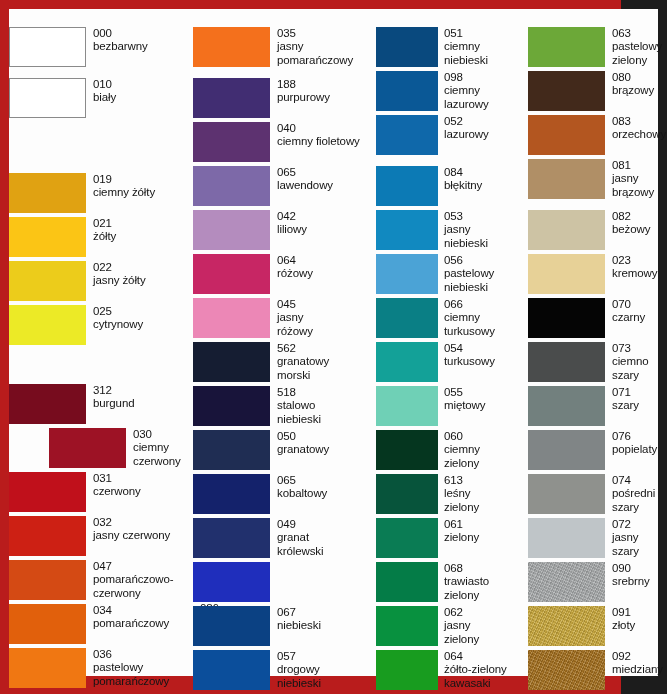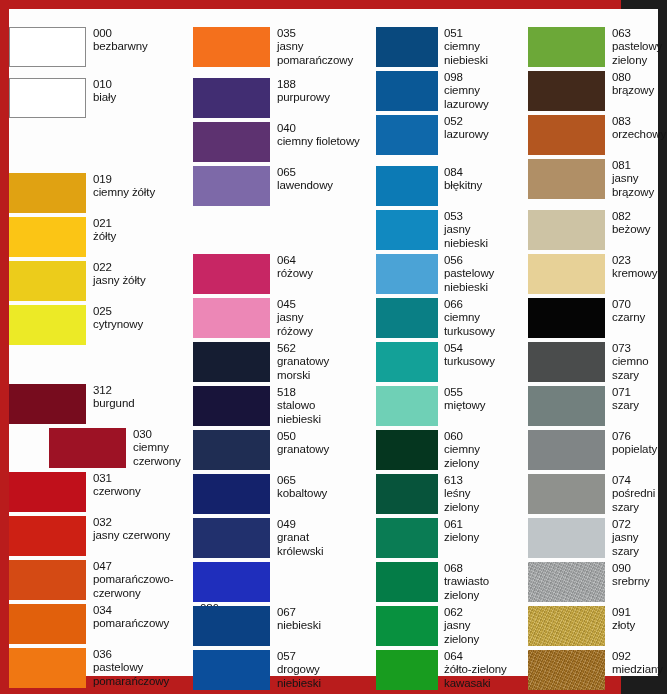--- a/index.html
+++ b/index.html
@@ -256,20 +256,29 @@
           </div>
           <div class="swatch-row" style="top: 153px;">
             <div class="chip" style="height: 40px; background: rgb(125, 105, 168);">
               <div class="chip-inner"></div>
             </div>
             <div class="label">
               <span class="code">065</span>
               <span class="nm">lawendowy</span>
             </div>
           </div>
+          <div class="swatch-row" style="top: 197px;">
+            <div class="chip" style="height: 40px; background: rgb(180, 140, 190);">
+              <div class="chip-inner"></div>
+            </div>
+            <div class="label">
+              <span class="code">042</span>
+              <span class="nm">liliowy</span>
+            </div>
+          </div>
           <div class="swatch-row" style="top: 241px;">
             <div class="chip" style="height: 40px; background: rgb(199, 38, 100);">
               <div class="chip-inner"></div>
             </div>
             <div class="label">
               <span class="code">064</span>
               <span class="nm">różowy</span>
             </div>
           </div>
           <div class="swatch-row" style="top: 285px;">

